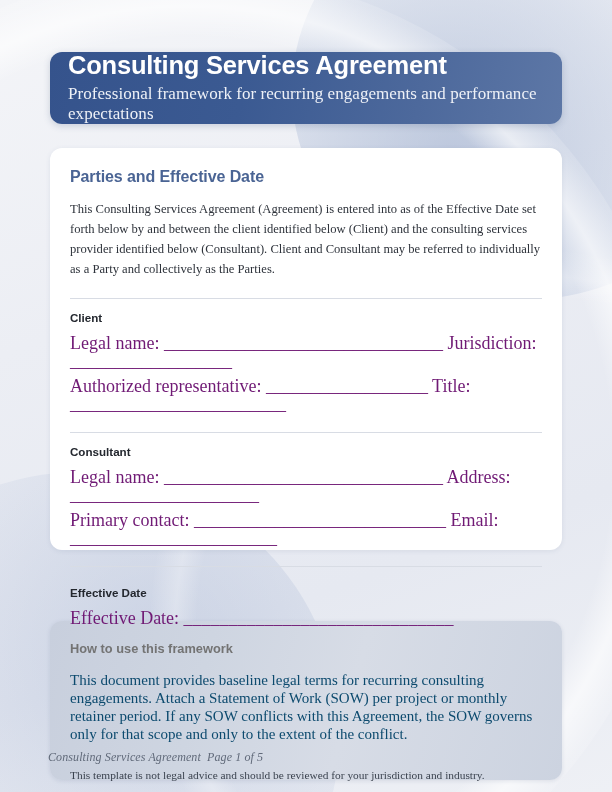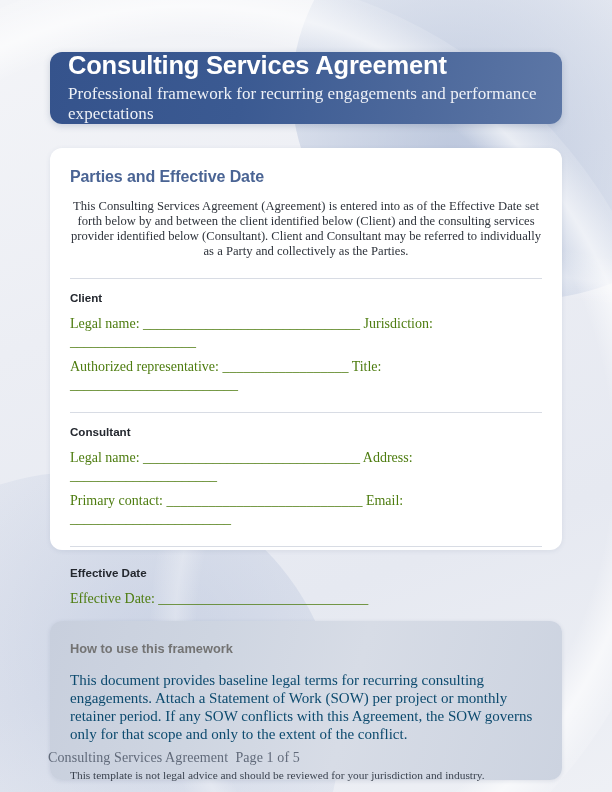--- a/index.html
+++ b/index.html
@@ -134,46 +134,46 @@
     font-weight: bold;
     font-size: 16px;
     color: #4a6494;
     margin-bottom: 13px;
     letter-spacing: -0.1px;
   }
 
   .body-par {
     font-family: "Liberation Serif", serif;
     font-size: 12.6px;
-    line-height: 15px;
+    line-height: 20px;
     color: #2e333b;
-    text-align: center;
+    text-align: left;
   }
 
   .rule {
     border: 0;
     border-top: 1px solid #d8dce4;
     margin: 19px 0 0 0;
     width: 472px;
   }
 
   .sub-heading {
     font-family: "Liberation Sans", sans-serif;
     font-weight: bold;
     font-size: 11.6px;
     color: #23272e;
     margin-top: 12px;
     margin-bottom: 11px;
   }
 
   .field-line {
     font-family: "Liberation Serif", serif;
-    font-size: 14px;
+    font-size: 18px;
     line-height: 17.5px;
-    color: #4d7c0f;
+    color: #701a75;
     margin-bottom: 8px;
   }
   .field-line:last-child { margin-bottom: 16px; }
 
   .blank { letter-spacing: 0px; }
 
   
   .eff-block { margin-top: 19px; }
 
   
@@ -208,25 +208,26 @@
     line-height: 18px;
     color: #0c4a6e;
   }
 
   
   .footer-meta {
     position: absolute;
     left: 48px;
     top: 750px;
     font-family: "Liberation Serif", serif;
-    font-size: 14px;
+    font-size: 12px;
     color: #616a7a;
     letter-spacing: 0.1px;
     z-index: 7;
     white-space: pre;
+    font-style: italic;
   }
   .footer-disclaimer {
     position: absolute;
     left: 70px;
     top: 769px;
     width: 472px;
     font-family: "Liberation Serif", serif;
     font-size: 11.4px;
     color: #3b434f;
     z-index: 7;

